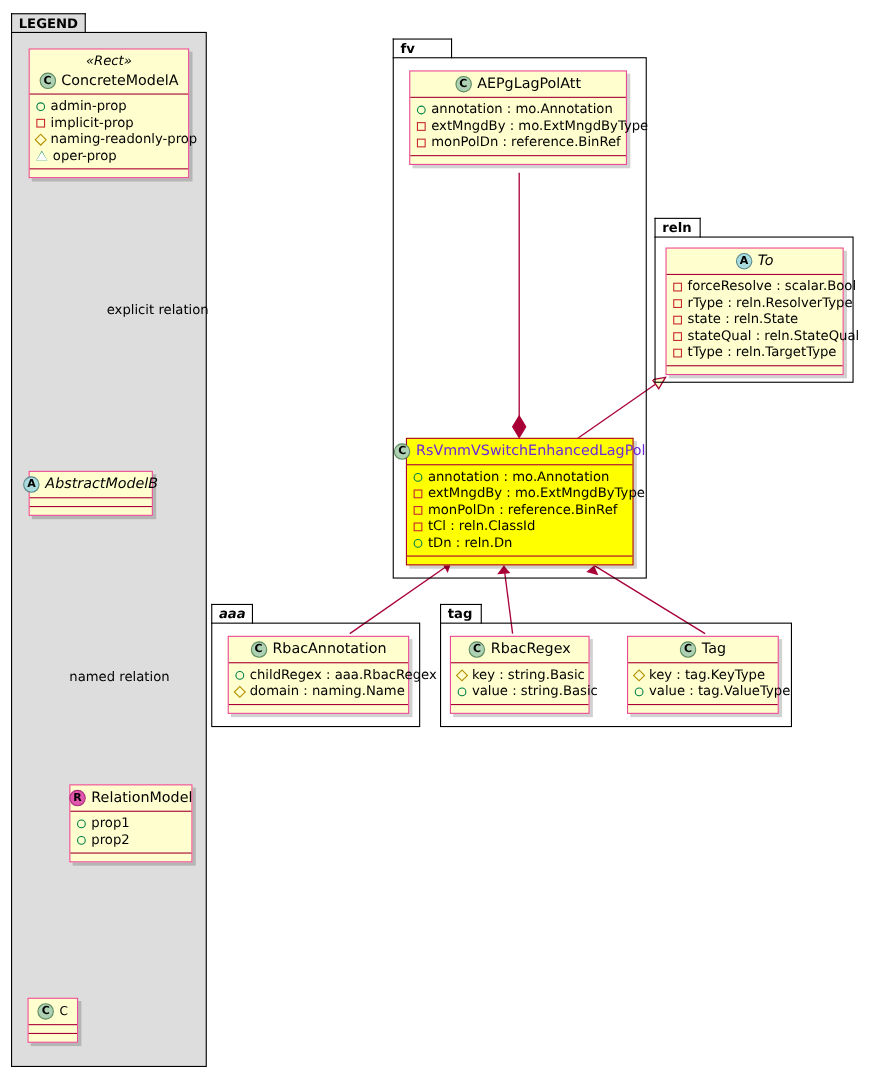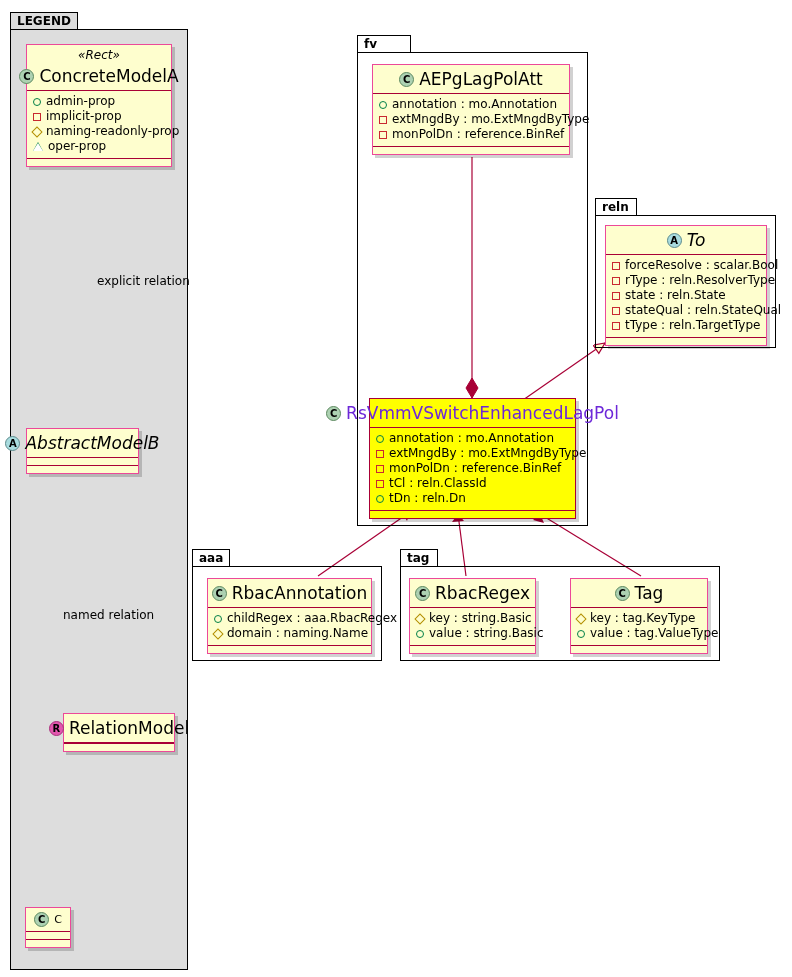--- a/index.html
+++ b/index.html
@@ -88,21 +88,21 @@
     box-sizing: border-box;
     white-space: nowrap;
   }
   .cls .cls-stereo {
     text-align: center;
     font-size: 12px;
     font-style: italic;
     padding-top: 3px;
   }
   .cls .cls-name {
-    font-size: 17px;
+    font-size: 13px;
     font-weight: normal;
   }
   .cls .cls-name.italic { font-style: italic; }
   .sep {
     height: 1px;
     background: #a80036;
     margin: 0;
   }
   .cls .cls-attrs {
     padding: 3px 6px 4px 6px;
@@ -257,21 +257,21 @@
     <div class="pkg-tab" style="width:54px;">fv</div>
     <div class="pkg-body"></div>
   </div>
 
   <div class="pkg" style="left:595px; top:198px; width:181px; height:150px;">
     <div class="pkg-tab" style="width:42px;">reln</div>
     <div class="pkg-body"></div>
   </div>
 
   <div class="pkg" style="left:192px; top:549px; width:190px; height:112px;">
-    <div class="pkg-tab" style="width:38px;">aaa</div>
+    <div class="pkg-tab" style="width:38px;font-style:italic;">aaa</div>
     <div class="pkg-body"></div>
   </div>
 
   <div class="pkg" style="left:400px; top:549px; width:320px; height:112px;">
     <div class="pkg-tab" style="width:38px;">tag</div>
     <div class="pkg-body"></div>
   </div>
 
   <div class="edge-label" style="left:97px; top:274px;">explicit relation</div>
   <div class="edge-label" style="left:63px; top:608px;">named relation</div>
@@ -315,20 +315,30 @@
     <div class="sep"></div>
     <div class="empty-compartment"></div>
   </div>
 
   <div class="cls" style="left:63px; top:713px; width:112px;">
     <div class="cls-header">
       <span class="badge R">R</span>
       <span class="cls-name">RelationModel</span>
     </div>
     <div class="sep"></div>
+    <div class="cls-attrs">
+      <div class="attr">
+        <span class="vis circle"></span>
+        <span>prop1</span>
+      </div>
+      <div class="attr">
+        <span class="vis circle"></span>
+        <span>prop2</span>
+      </div>
+    </div>
     <div class="sep"></div>
     <div class="empty-compartment"></div>
   </div>
 
   <div class="cls" style="left:25px; top:907px; width:46px;">
     <div class="cls-header">
       <span class="badge C">C</span>
       <span class="cls-name" style="font-size:11px;">C</span>
     </div>
     <div class="sep"></div>

